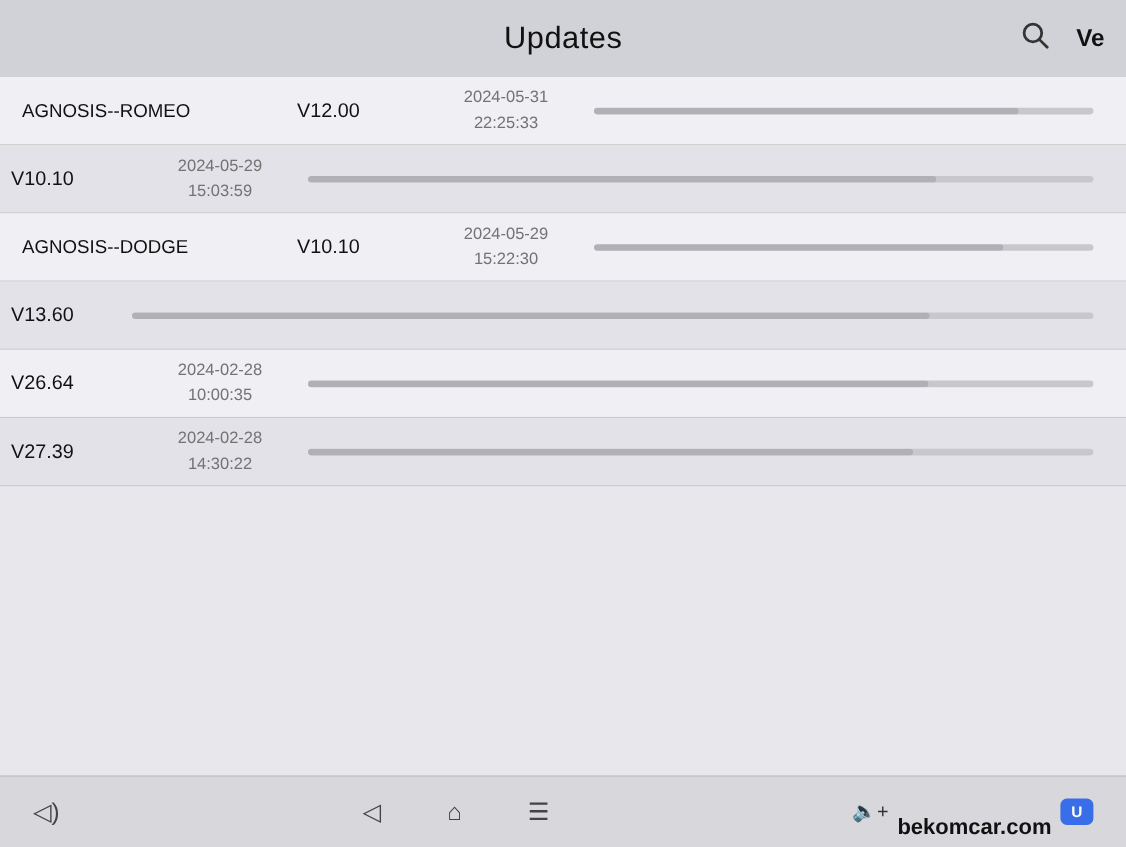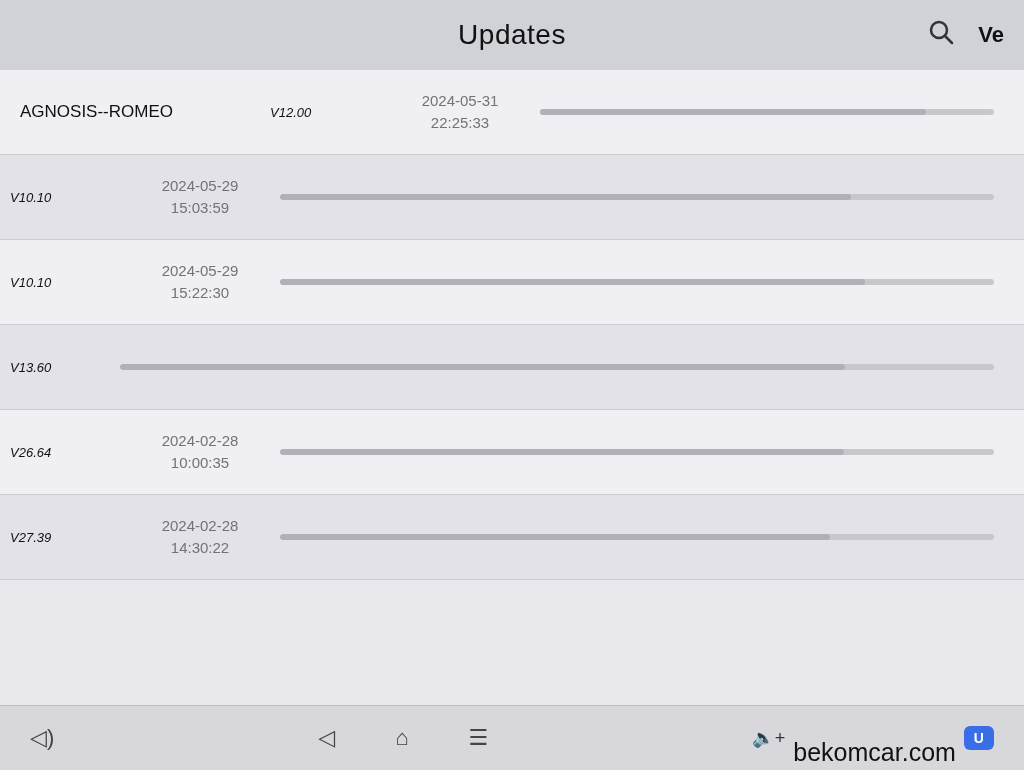--- a/index.html
+++ b/index.html
@@ -48,43 +48,42 @@
 
     
     .update-list {
       flex: 1;
       overflow: hidden;
     }
     .update-row {
       display: flex;
       align-items: center;
       padding: 0 10px;
-      height: 85px;
+      height: 62px;
       border-bottom: 1px solid #ccc;
     }
     .update-row:nth-child(odd) {
       background: #f0f0f4;
     }
     .update-row:nth-child(even) {
       background: #e2e2e8;
     }
 
     .col-name {
       flex: 0 0 260px;
       font-size: 17px;
       font-weight: 500;
       color: #111;
       padding-left: 10px;
     }
     .col-version {
       flex: 0 0 110px;
-      font-size: 13px;
+      font-size: 18px;
       color: #111;
       font-weight: 400;
-      font-style: italic;
     }
     .col-date {
       flex: 0 0 160px;
       font-size: 15px;
       color: #737373;
       line-height: 1.5;
       text-align: center;
     }
     .col-progress {
       flex: 1;
@@ -129,22 +128,22 @@
       display: flex;
       align-items: center;
       gap: 60px;
     }
     .bottom-right {
       display: flex;
       align-items: center;
       gap: 8px;
     }
     .brand-text {
-      font-size: 25px;
-      font-weight: 400;
+      font-size: 20px;
+      font-weight: 700;
       color: #111;
       margin-top: 28px;
     }
     .update-badge {
       background: #3a6ee8;
       color: white;
       font-size: 14px;
       font-weight: 700;
       padding: 4px 10px;
       border-radius: 6px;
@@ -185,20 +184,21 @@
     <div class="update-row">
       <div class="col-version">V10.10</div>
       <div class="col-date">2024-05-29<br>15:03:59</div>
       <div class="col-progress">
         <div class="progress-bar-bg">
           <div class="progress-bar-fill" style="width:80%"></div>
         </div>
       </div>
     </div>
     <div class="update-row">
+      <div class="col-name">AGNOSIS--DODGE</div>
       <div class="col-version">V10.10</div>
       <div class="col-date">2024-05-29<br>15:22:30</div>
       <div class="col-progress">
         <div class="progress-bar-bg">
           <div class="progress-bar-fill" style="width:82%"></div>
         </div>
       </div>
     </div>
     <div class="update-row">
       <div class="col-version">V13.60</div>

